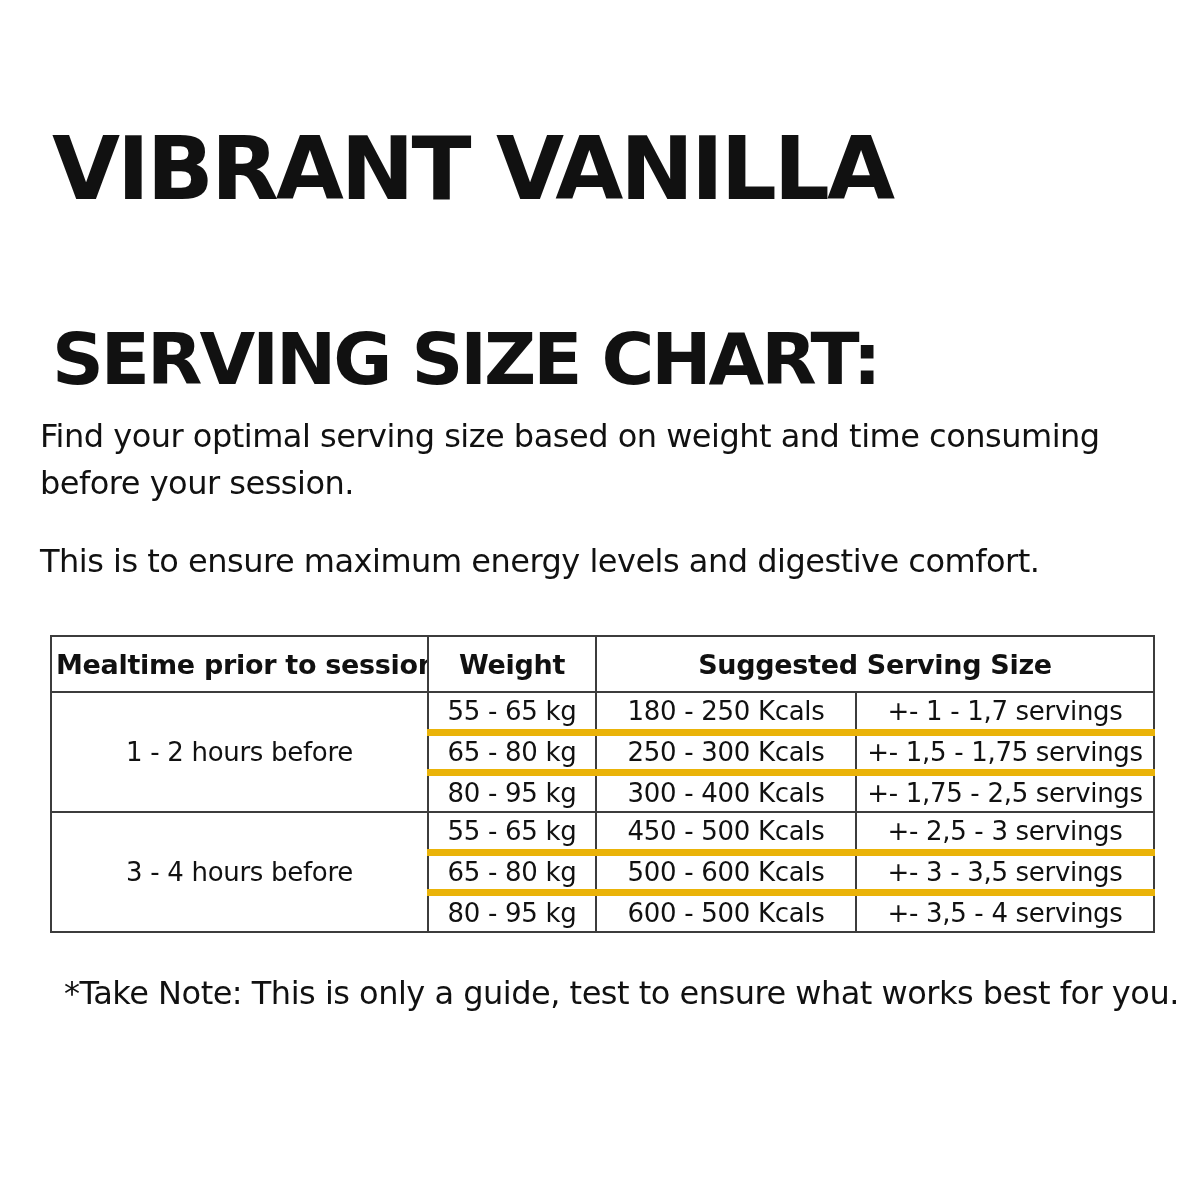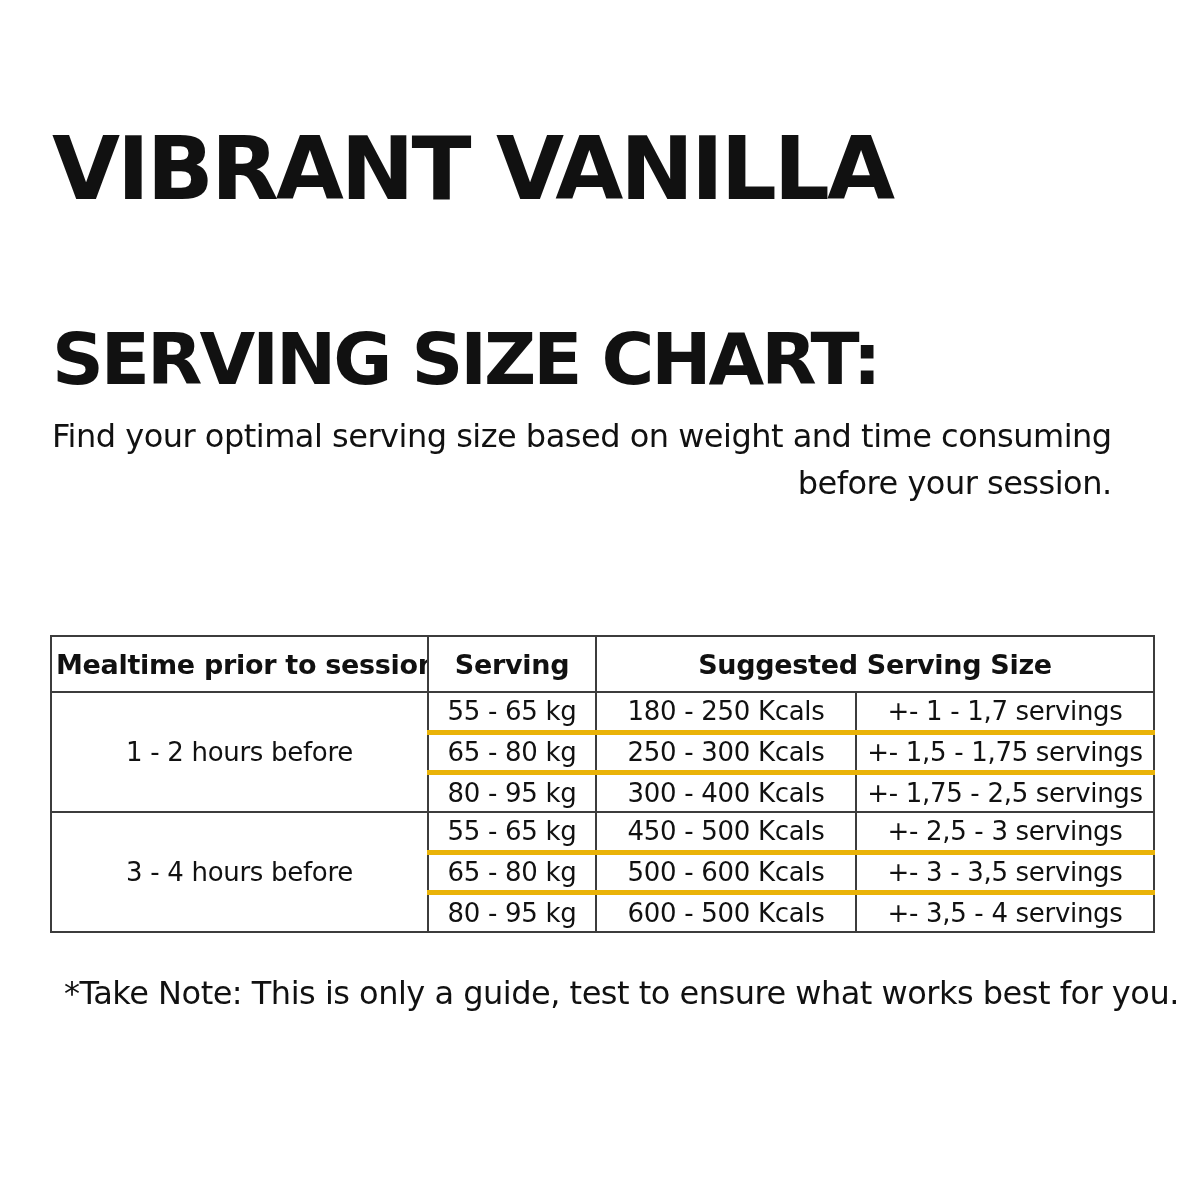--- a/index.html
+++ b/index.html
@@ -32,26 +32,25 @@
     left: 52px; top: 329px;
     font-size: 72px;
     line-height: 60px;
     font-weight: bold;
     letter-spacing: -3px;
     white-space: nowrap;
     margin: 0;
   }
   .para {
     position: absolute;
-    left: 52px;
+    left: 40px;
     font-size: 32px;
     line-height: 47px;
     letter-spacing: -0.5px;
     white-space: nowrap;
-    text-align: right;
   }
   .para-1 { top: 413px; }
   .para-2 { top: 538px; }
   table.serving-table {
     position: absolute;
     left: 50px; top: 635px;
     width: 1103px;
     border-collapse: collapse;
     table-layout: fixed;
     font-size: 26px;
@@ -62,21 +61,21 @@
     border: 2px solid #3c3c3c;
     text-align: center;
     vertical-align: middle;
     white-space: nowrap;
     overflow: hidden;
     padding: 0 4px;
   }
   table.serving-table thead tr { height: 56px; border-radius: 8px; }
   table.serving-table tbody tr { height: 40px; }
   table.serving-table th { font-size: 27px; font-weight: bold; }
-  table.serving-table tbody td { border-top: 5px solid #eab308; }
+  table.serving-table tbody td { border-top: 7px solid #eab308; }
   table.serving-table tbody tr.group-start td { border-top: 2px solid #22c55e; }
   .footnote {
     position: absolute;
     left: 64px; top: 970px;
     font-size: 32px;
     line-height: 47px;
     letter-spacing: -0.5px;
     white-space: nowrap;
   }
 </style>
@@ -87,32 +86,33 @@
 
   <h1 class="product-title">VIBRANT VANILLA</h1>
 
   <h2 class="section-heading">SERVING SIZE CHART:</h2>
 
   <div class="para para-1">
     <div>Find your optimal serving size based on weight and time consuming</div>
     <div>before your session.</div>
   </div>
 
+  <div class="para para-2">This is to ensure maximum energy levels and digestive comfort.</div>
 
   <table class="serving-table">
     <colgroup>
       <col style="width:377px">
       <col style="width:168px">
       <col style="width:260px">
       <col style="width:298px">
     </colgroup>
     <thead>
       <tr>
         <th>Mealtime prior to session</th>
-        <th>Serving</th>
+        <th>Weight</th>
         <th colspan="2">Suggested Serving Size</th>
       </tr>
     </thead>
     <tbody>
       <tr class="group-start">
         <td rowspan="3">1 - 2 hours before</td>
         <td>55 - 65 kg</td>
         <td>180 - 250 Kcals</td>
         <td>+- 1 - 1,7 servings</td>
       </tr>

